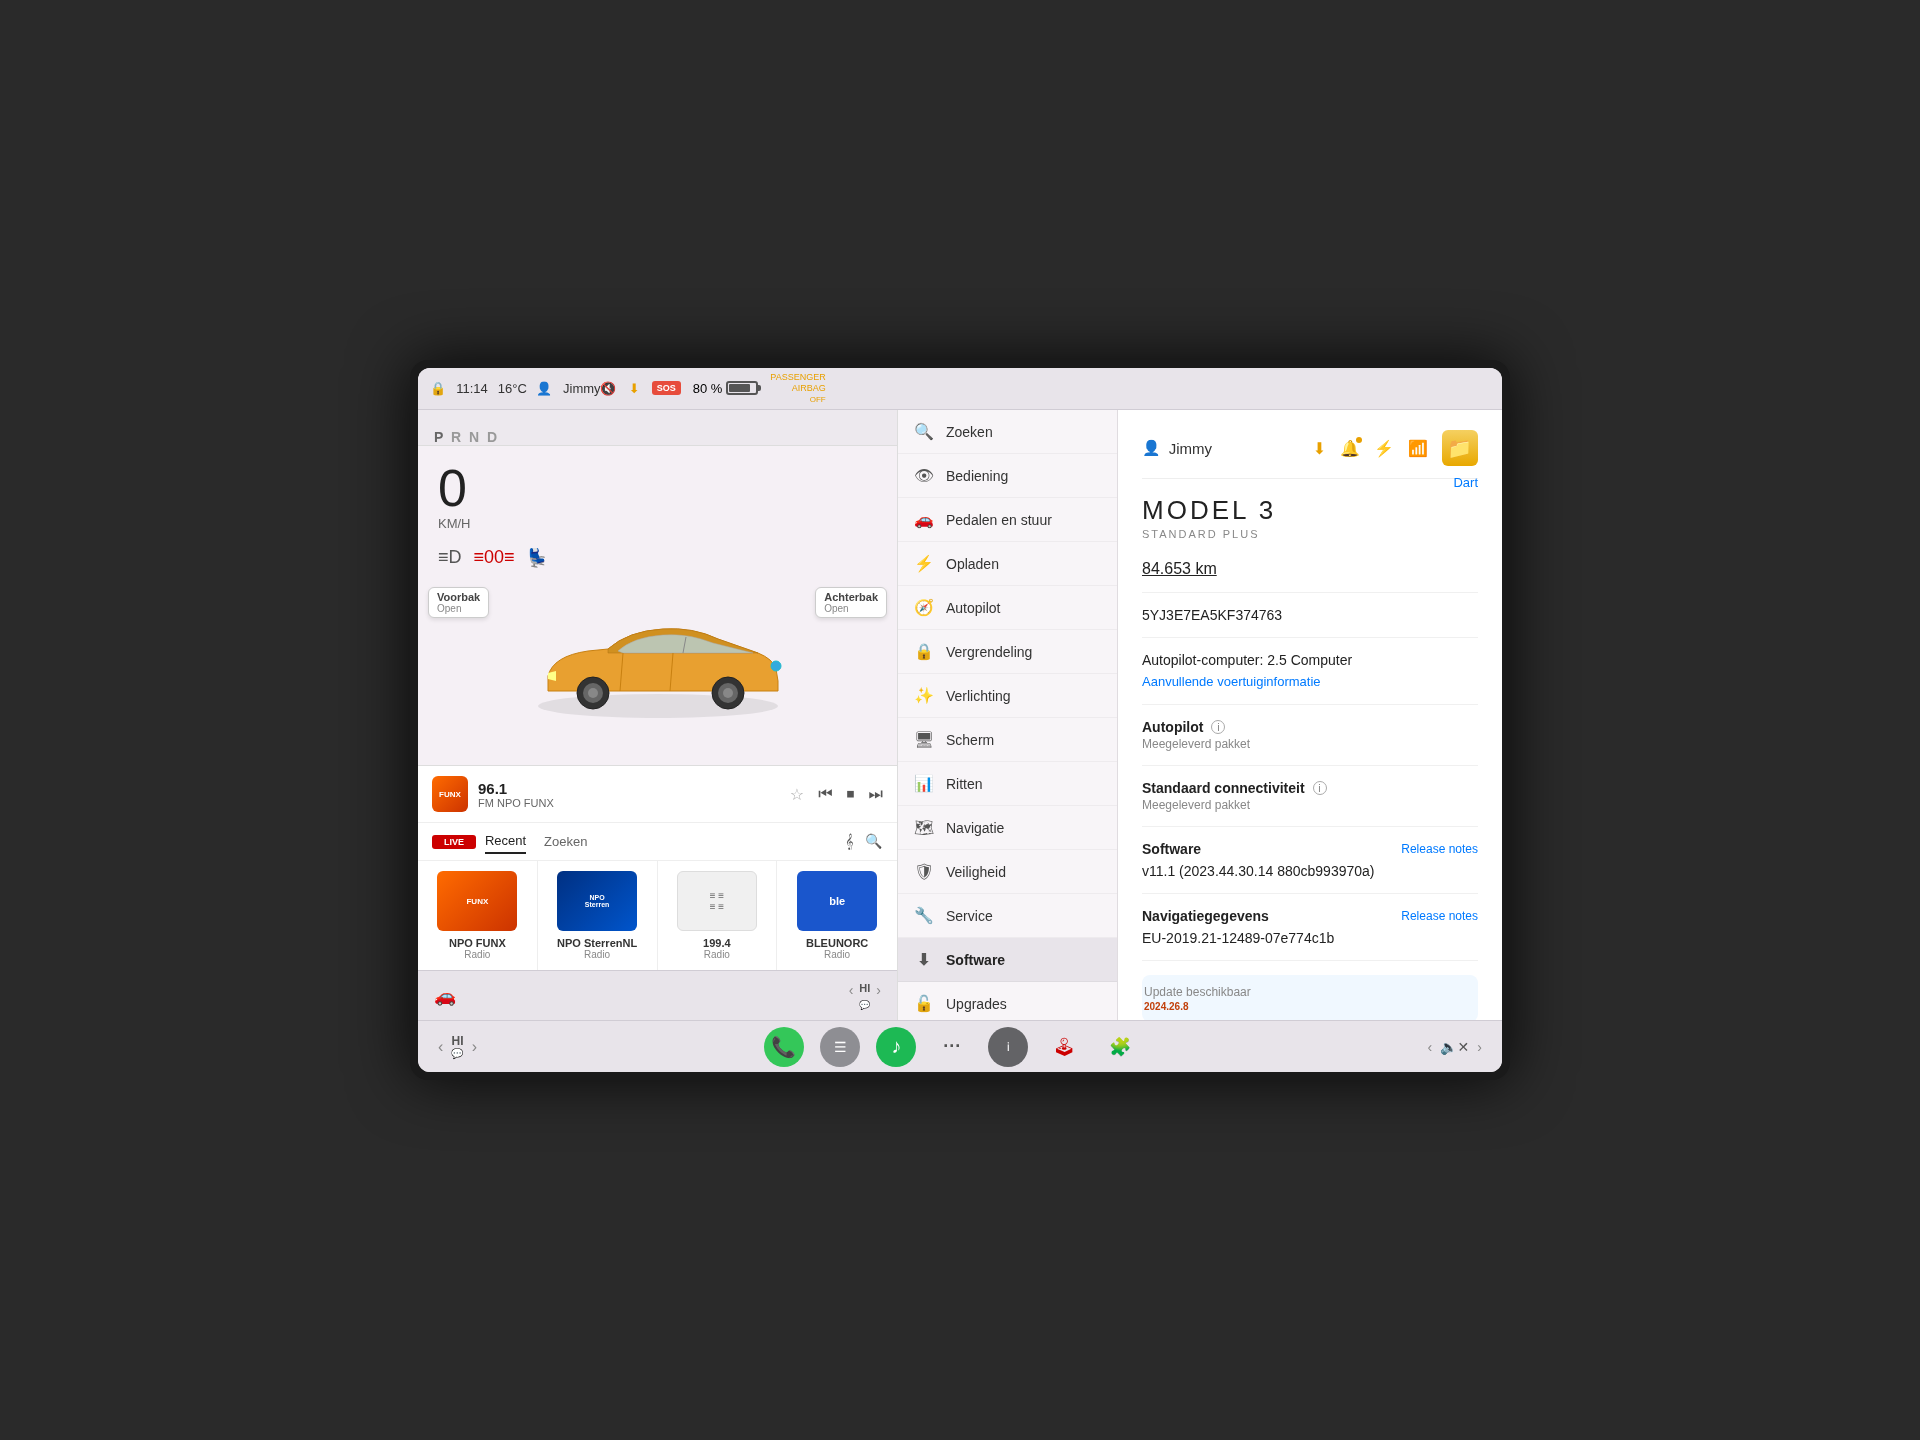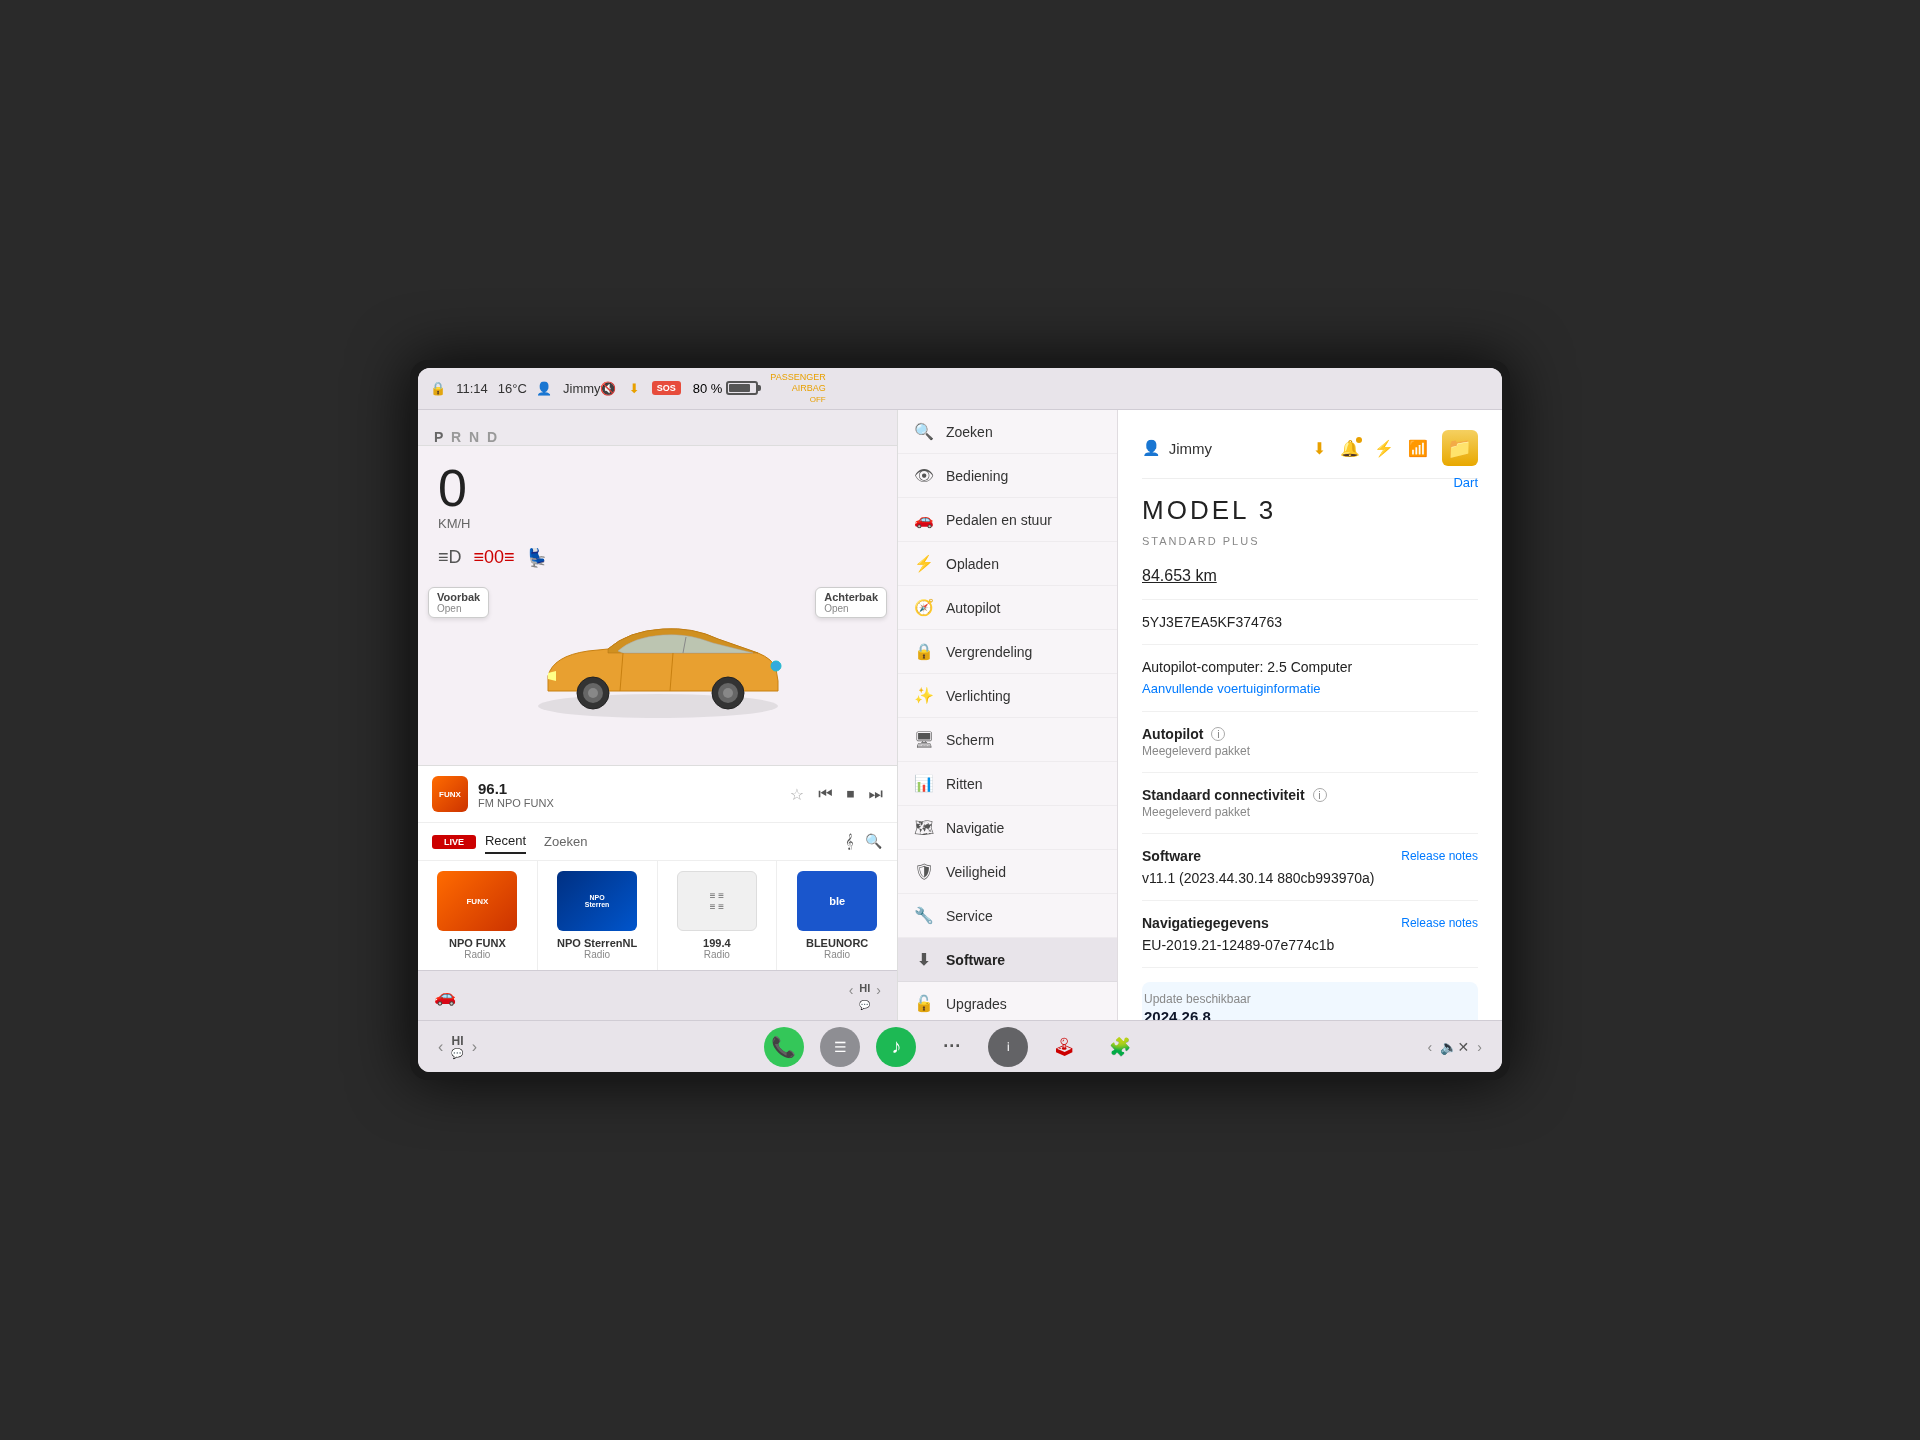--- a/index.html
+++ b/index.html
@@ -493,21 +493,21 @@
       letter-spacing: 3px;
       color: #222;
       text-transform: uppercase;
     }
 
     .model-variant {
       font-size: 11px;
       letter-spacing: 2px;
       color: #888;
       text-transform: uppercase;
-      margin-top: 9px;
+      margin-top: 2px;
     }
 
     .model-link {
       color: #007aff;
       font-size: 13px;
       text-decoration: none;
       float: right;
       margin-top: -20px;
     }
 
@@ -565,23 +565,23 @@
       margin-top: 4px;
     }
 
     .update-label {
       font-size: 12px;
       color: #888;
       margin-bottom: 2px;
     }
 
     .update-version {
-      font-size: 15px;
+      font-size: 10px;
       font-weight: 600;
-      color: #0f172a;
+      color: #c2410c;
     }
 
     .info-circle {
       font-size: 11px;
       color: #888;
       display: inline-block;
       width: 14px;
       height: 14px;
       border: 1px solid #aaa;
       border-radius: 50%;

